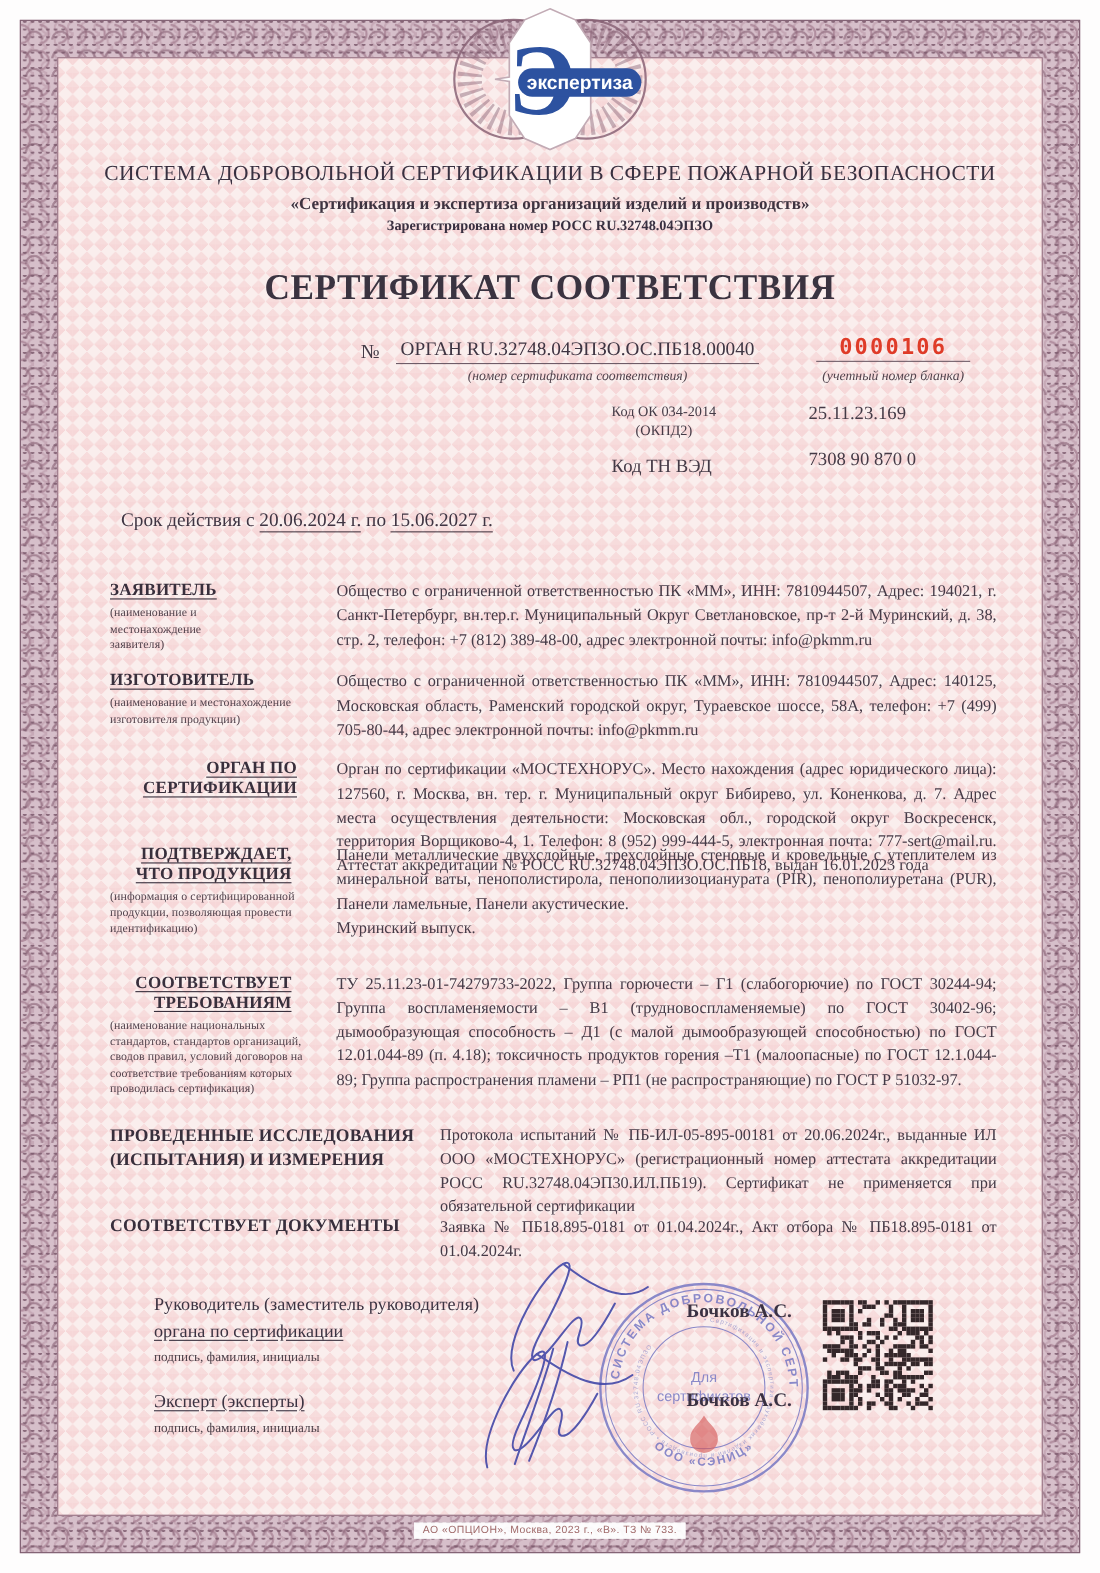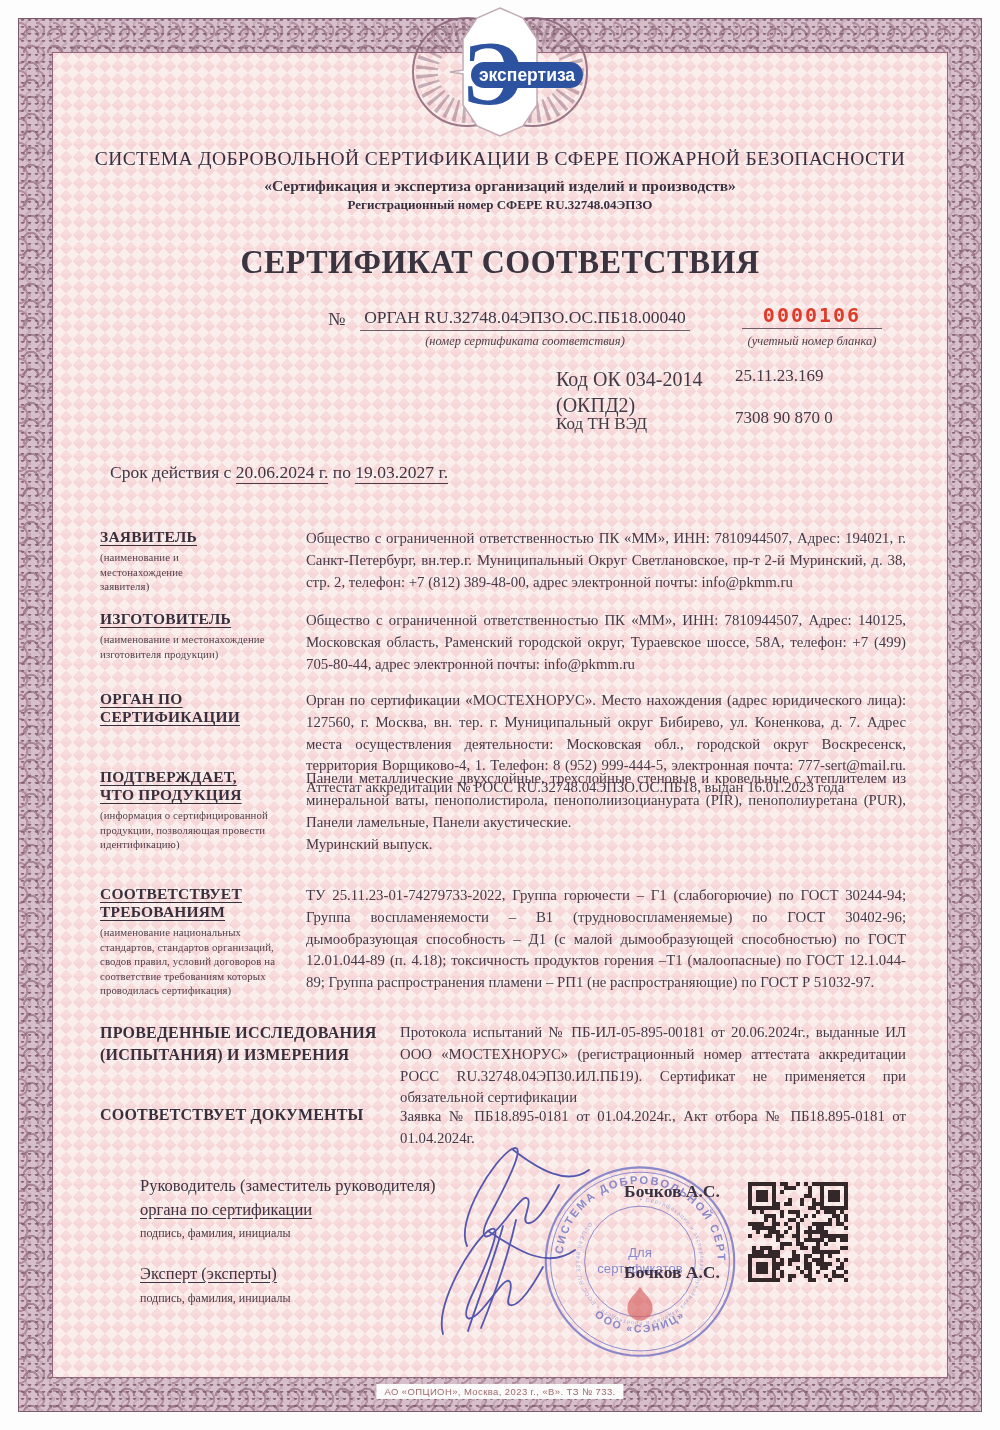--- a/index.html
+++ b/index.html
@@ -33,32 +33,32 @@
   
   .no-sign{left:328px;top:309px;font-size:18px;}
   .cert-num{left:360px;top:307px;width:330px;text-align:center;font-size:17.5px;
             border-bottom:1.5px solid #6e5c68;padding-bottom:2px;color:#3e3442;}
   .cert-cap{left:360px;top:334px;width:330px;text-align:center;font-style:italic;font-size:12.5px;color:#51434d;}
   .blank-num{left:742px;top:303px;width:140px;text-align:center;
              font-family:"DejaVu Sans Mono", monospace;font-weight:bold;font-size:20px;
              letter-spacing:2px;color:#df3b28;border-bottom:1.5px solid #6e5c68;padding-bottom:1px;}
   .blank-cap{left:732px;top:334px;width:160px;text-align:center;font-style:italic;font-size:12.5px;color:#51434d;}
   
-  .code-lbl1{left:556px;top:366px;font-size:20px;line-height:1.3;}
+  .code-lbl1{left:556px;top:366px;font-size:13px;line-height:1.3;text-align:center;}
   .code-val1{left:735px;top:366px;font-size:17px;}
   .code-lbl2{left:556px;top:414px;font-size:17px;}
   .code-val2{left:735px;top:408px;font-size:17px;}
   
   .validity{left:110px;top:462px;font-size:17.5px;color:#3f3543;}
   .validity .ud{border-bottom:1.2px solid #4a3c48;padding-bottom:1px;}
   
   .section{left:100px;width:806px;display:grid;grid-template-columns:206px 1fr;column-gap:0;}
   .section.wide{grid-template-columns:300px 1fr;}
   .s-label{font-size:15.5px;font-weight:bold;letter-spacing:.2px;color:#382f3c;padding-right:14px;}
-  .s-label .u{text-decoration:underline;text-underline-offset:3px;}
+  .s-label .u{text-decoration:underline;text-underline-offset:3px;text-align:right;}
   .s-note{font-size:10.8px;font-weight:normal;color:#52434d;margin-top:4px;line-height:1.35;letter-spacing:.1px;}
   .s-body{font-size:14.8px;line-height:1.47;text-align:justify;color:#453a47;}
   .s-body .line2{margin-top:1px;}
   
   .sig-lbl{left:140px;font-size:16.5px;color:#3c3342;}
   .sig-lbl .u{text-decoration:underline;text-underline-offset:3px;}
   .sig-cap{left:140px;font-size:12px;color:#4c4049;}
   .name{width:160px;text-align:center;font-size:17.5px;font-weight:bold;color:#3a3142;z-index:6;}
   .stamp{left:538px;top:1157px;z-index:4;opacity:.88;}
   .signature{left:415px;top:1128px;z-index:5;}
@@ -88,21 +88,21 @@
       <polygon points="125,2 148,12 162,33 162,64 175,66 162,68 162,99 148,120 125,130 102,120 88,99 88,68 75,66 88,64 88,33 102,12" transform="rotate(0 125 66)" fill="#ffffff" stroke="#c2abb5" stroke-width="1.5"></polygon>
       <text x="118" y="98" text-anchor="middle" font-family="Liberation Serif, serif" font-size="92" font-weight="bold" fill="#2d52a0">Э</text>
       <rect x="96" y="56" width="112" height="26" rx="13" fill="#2d52a0"></rect>
       <text x="152" y="75" text-anchor="middle" font-family="Liberation Sans, sans-serif" font-size="17.5" font-weight="bold" fill="#ffffff">экспертиза</text>
     </svg>
   </div>
 
   <div class="abs hdr">
     <div class="hdr-l1">СИСТЕМА ДОБРОВОЛЬНОЙ СЕРТИФИКАЦИИ В СФЕРЕ ПОЖАРНОЙ БЕЗОПАСНОСТИ</div>
     <div class="hdr-l2">«Сертификация и экспертиза организаций изделий и производств»</div>
-    <div class="hdr-l4">Регистрационный номер СФЕРЕ RU.32748.04ЭПЗО</div>
+    <div class="hdr-l4">Зарегистрирована номер РОСС RU.32748.04ЭПЗО</div>
   </div>
 
   <div class="abs doc-title">СЕРТИФИКАТ СООТВЕТСТВИЯ</div>
 
   <div class="abs no-sign">№</div>
   <div class="abs cert-num">ОРГАН RU.32748.04ЭПЗО.ОС.ПБ18.00040</div>
   <div class="abs cert-cap">(номер сертификата соответствия)</div>
   <div class="abs blank-num">0000106</div>
   <div class="abs blank-cap">(учетный номер бланка)</div>
 
@@ -111,21 +111,21 @@
     <span>(ОКПД2)</span>
   </div>
   <div class="abs code-val1">25.11.23.169</div>
   <div class="abs code-lbl2">Код ТН ВЭД</div>
   <div class="abs code-val2">7308 90 870 0</div>
 
   <div class="abs validity">
     <span>Срок действия с</span>
     <span class="ud">20.06.2024 г.</span>
     <span>по</span>
-    <span class="ud">19.03.2027 г.</span>
+    <span class="ud">15.06.2027 г.</span>
   </div>
 
   <div class="abs section" style="top:528px">
     <div class="s-label"><span class="u">ЗАЯВИТЕЛЬ</span>
       <div class="s-note" style="width:130px">(наименование и местонахождение заявителя)</div></div>
     <div class="s-body">Общество с ограниченной ответственностью ПК «ММ», ИНН: 7810944507, Адрес: 194021, г. Санкт-Петербург, вн.тер.г. Муниципальный Округ Светлановское, пр-т 2-й Муринский, д. 38, стр. 2, телефон: +7 (812) 389-48-00, адрес электронной почты: info@pkmm.ru</div>
   </div>
 
   <div class="abs section" style="top:610px">
     <div class="s-label"><span class="u">ИЗГОТОВИТЕЛЬ</span>

